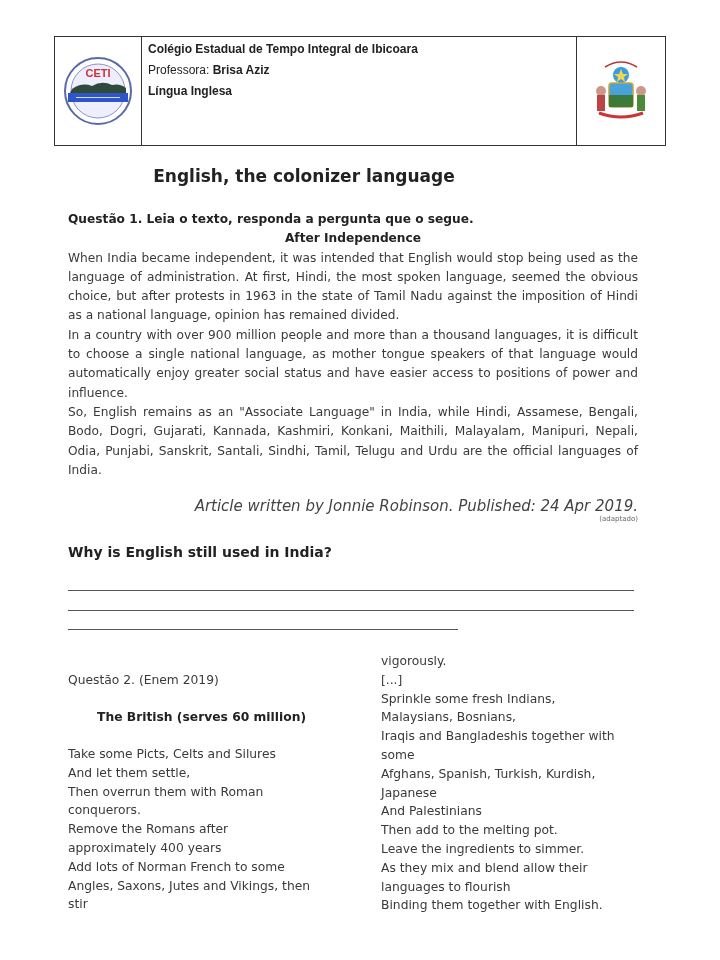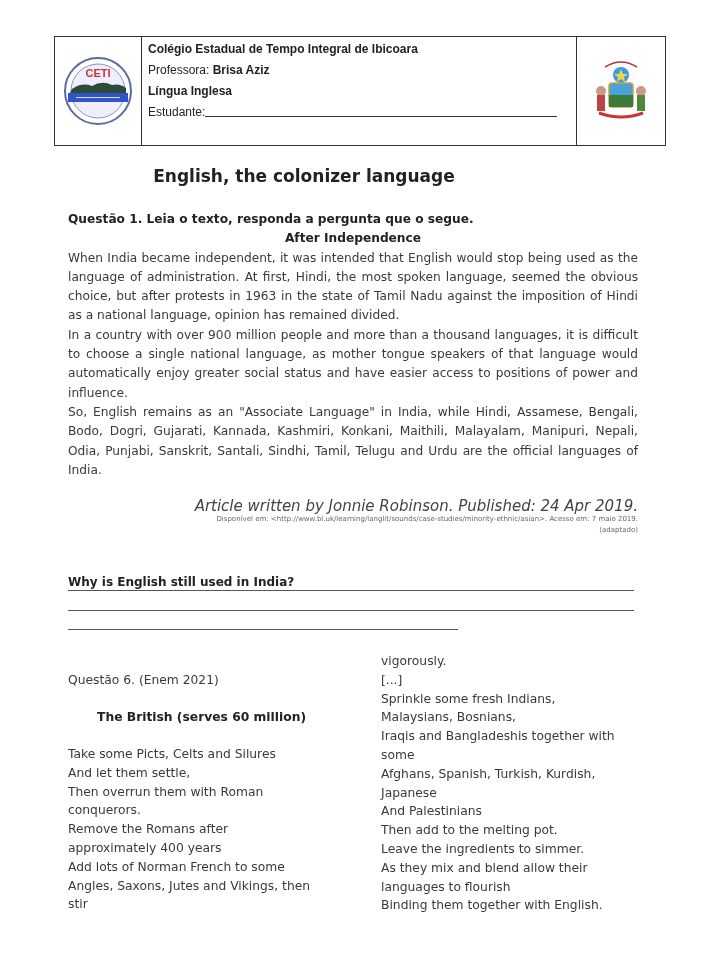--- a/index.html
+++ b/index.html
@@ -11,21 +11,21 @@
   .hrow{height:21px;line-height:21px;display:flex;}
   .b{font-weight:bold;}
   .uline{border-bottom:1px solid #333;display:inline-block;}
   .title{position:absolute;left:0;width:608px;top:166px;text-align:center;font-size:17px;font-weight:bold;color:#222;}
   .q1{position:absolute;left:68px;top:210px;width:570px;font-size:12.2px;line-height:19.3px;}
   .q1 .qh{font-weight:bold;color:#222;}
   .q1 .sub{text-align:center;font-weight:bold;color:#222;}
   .q1 p{margin:0;text-align:justify;}
   .cite1{position:absolute;right:82px;top:497px;font-size:15px;color:#444;font-style:italic;}
   .cite2{position:absolute;right:82px;top:514px;font-size:7px;color:#666;text-align:right;line-height:11px;width:600px;}
-  .q{position:absolute;left:68px;top:575px;font-size:12px;font-weight:bold;color:#222;}
+  .q{position:absolute;left:68px;top:544px;font-size:14px;font-weight:bold;color:#222;}
   .line{position:absolute;left:68px;height:0;border-top:1px solid #555;}
   .col{position:absolute;font-size:12.3px;line-height:18.8px;color:#3a3a3a;}
 </style>
 </head>
 <body>
 
 <div class="header">
   <div class="logo-left">
     <svg width="72" height="72" viewBox="0 0 72 72">
       <circle cx="36" cy="36" r="33" fill="#fff" stroke="#5a6aa8" stroke-width="2"></circle>
@@ -35,24 +35,20 @@
       <rect x="6" y="38" width="60" height="9" fill="#2f56c8"></rect>
       <line x1="14" y1="42.5" x2="58" y2="42.5" stroke="#fff" stroke-width="0.8"></line>
     </svg>
   </div>
   <div class="hmid">
     <div class="hrow b">Colégio Estadual de Tempo Integral de Ibicoara</div>
     <div class="hrow">
       <span>Professora:</span>&nbsp;<span class="b">Brisa Aziz</span>
     </div>
     <div class="hrow b">Língua Inglesa</div>
-    <div class="hrow">
-      <span>Estudante:</span>
-      <span class="uline" style="width:352px;height:14px;"></span>
-    </div>
   </div>
   <div class="logo-right">
     <svg width="64" height="76" viewBox="0 0 64 76">
       <path d="M16 14 Q32 4 48 14" fill="none" stroke="#b33" stroke-width="1.5"></path>
       <circle cx="32" cy="22" r="8" fill="#3a9be0"></circle>
       <polygon points="32,16 34,21 39,21 35,24 36,29 32,26 28,29 29,24 25,21 30,21" fill="#f2d64a"></polygon>
       <rect x="20" y="30" width="24" height="24" rx="3" fill="#4aa3d8" stroke="#caa33a" stroke-width="1.5"></rect>
       <rect x="20" y="42" width="24" height="12" fill="#3b7a3a"></rect>
       <circle cx="12" cy="38" r="5" fill="#c98"></circle>
         <rect x="8" y="42" width="8" height="16" fill="#b44"></rect>
@@ -68,30 +64,29 @@
 <div class="q1">
   <div class="qh">Questão 1. Leia o texto, responda a pergunta que o segue.</div>
   <div class="sub">After Independence</div>
   <p>When India became independent, it was intended that English would stop being used as the language of administration. At first, Hindi, the most spoken language, seemed the obvious choice, but after protests in 1963 in the state of Tamil Nadu against the imposition of Hindi as a national language, opinion has remained divided.</p>
   <p>In a country with over 900 million people and more than a thousand languages, it is difficult to choose a single national language, as mother tongue speakers of that language would automatically enjoy greater social status and have easier access to positions of power and influence.</p>
   <p>So, English remains as an "Associate Language" in India, while Hindi, Assamese, Bengali, Bodo, Dogri, Gujarati, Kannada, Kashmiri, Konkani, Maithili, Malayalam, Manipuri, Nepali, Odia, Punjabi, Sanskrit, Santali, Sindhi, Tamil, Telugu and Urdu are the official languages of India.</p>
 </div>
 
 <div class="cite1">Article written by Jonnie Robinson. Published: 24 Apr 2019.</div>
 <div class="cite2">
-  <div>Disponível em: &lt;http://www.bl.uk/learning/langlit/sounds/case-studies/minority-ethnic/asian&gt;. Acesso em: 7 maio 2019.</div>
   <div>(adaptado)</div>
 </div>
 
 <div class="q">Why is English still used in India?</div>
 <div class="line" style="top:590px;width:566px;"></div>
 <div class="line" style="top:610px;width:566px;"></div>
 <div class="line" style="top:629px;width:390px;"></div>
 
-<div class="col" style="left:68px;top:671px;">Questão 6. (Enem 2021)</div>
+<div class="col" style="left:68px;top:671px;">Questão 2. (Enem 2019)</div>
 <div class="col" style="left:97px;top:708px;font-weight:bold;color:#222;">The British (serves 60 million)</div>
 
 <div class="col" style="left:68px;top:745px;">
   <div>Take some Picts, Celts and Silures</div>
   <div>And let them settle,</div>
   <div>Then overrun them with Roman</div>
   <div>conquerors.</div>
   <div>Remove the Romans after</div>
   <div>approximately 400 years</div>
   <div>Add lots of Norman French to some</div>

